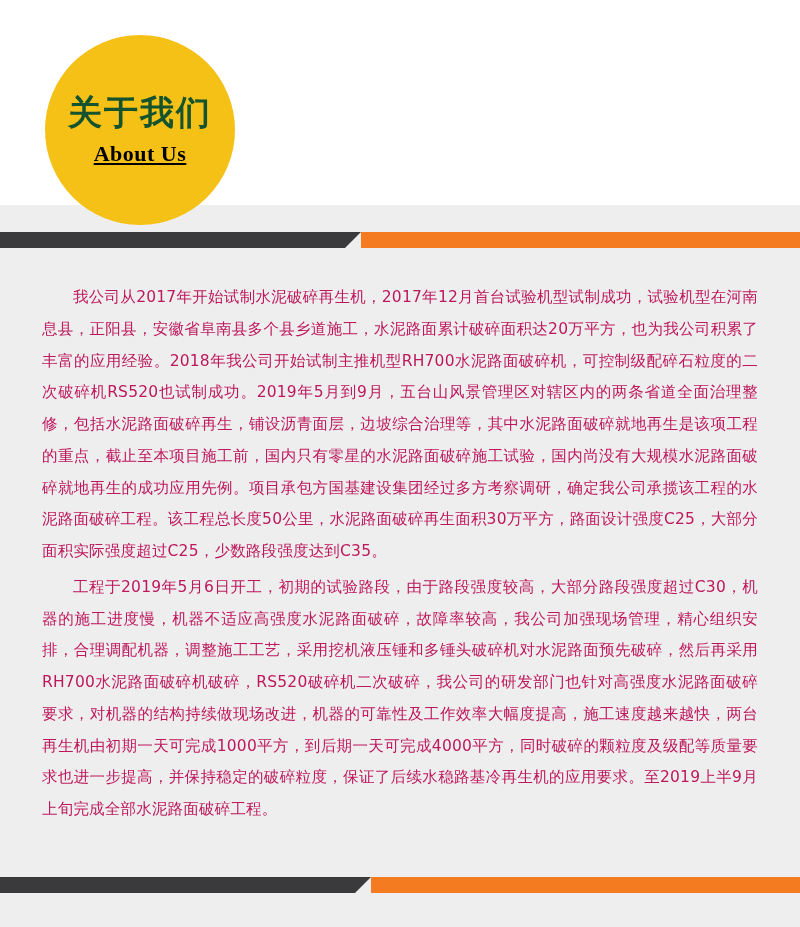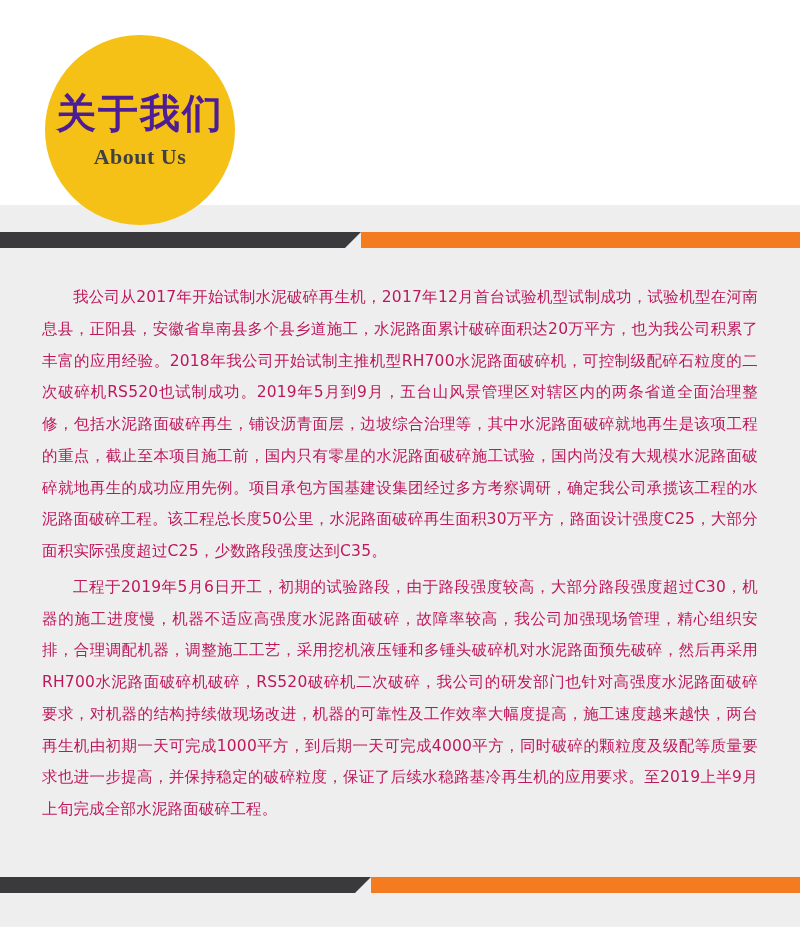--- a/index.html
+++ b/index.html
@@ -34,34 +34,35 @@
     width: 190px;
     height: 190px;
     border-radius: 50%;
     background: #f5c117;
     display: flex;
     flex-direction: column;
     align-items: center;
     justify-content: center;
   }
   .badge-title-cn {
-    font-size: 40px;
+    font-size: 34px;
     font-weight: bold;
-    color: #4c1d95;
+    color: #14532d;
     letter-spacing: 2px;
     line-height: 1.15;
     font-family: "DejaVu Sans", "Liberation Sans", sans-serif;
   }
   .badge-title-en {
     margin-top: 8px;
     font-size: 22px;
     font-weight: bold;
-    color: #404040;
+    color: #000000;
     letter-spacing: 0.5px;
     font-family: "Liberation Serif", serif;
+    text-decoration: underline;
   }
   
   .bar-wrap {
     position: relative;
     width: 100%;
     height: 16px;
     display: flex;
   }
   .bar-wrap.top {
     margin-top: 27px;

